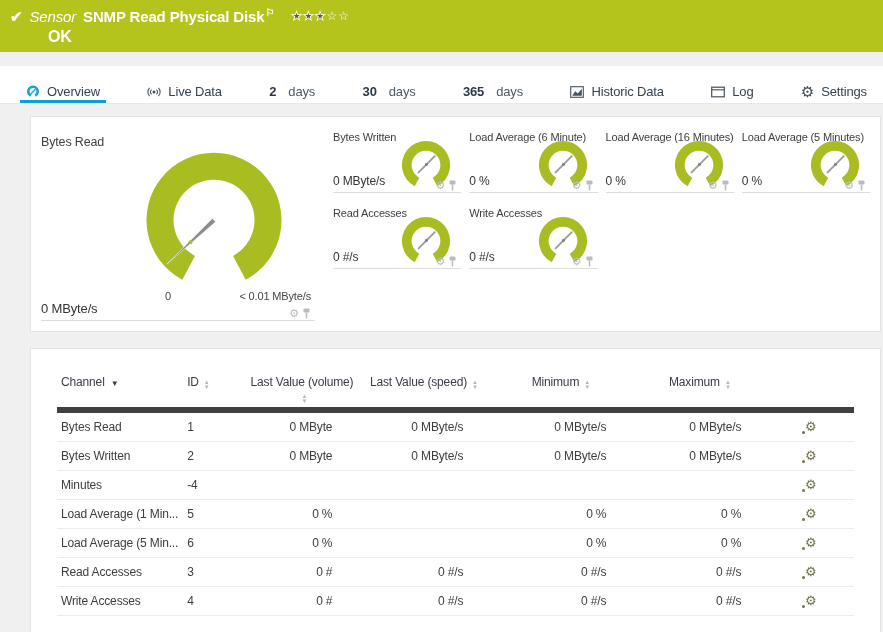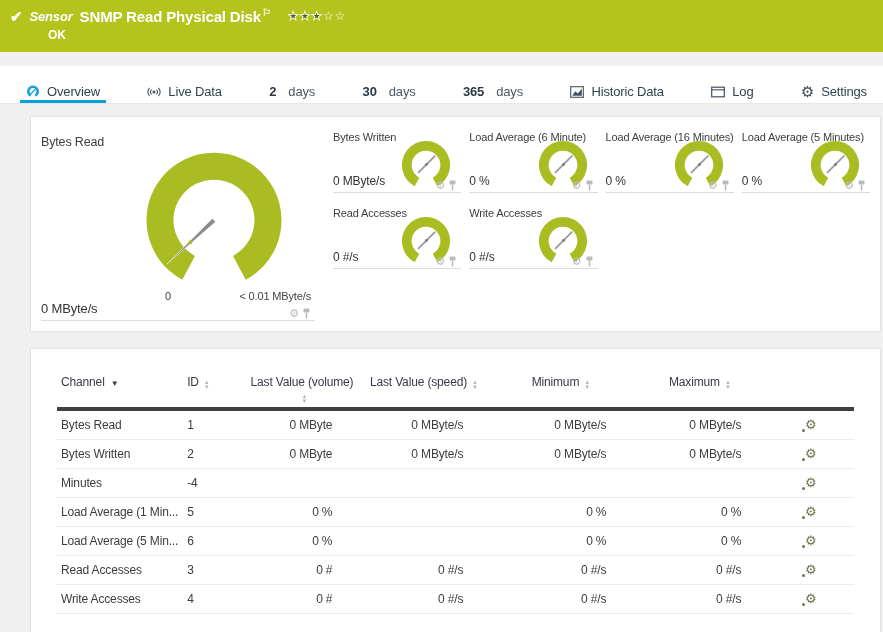--- a/index.html
+++ b/index.html
@@ -8,27 +8,27 @@
     font-family:"Liberation Sans", sans-serif;
     background:#f0f0f0;
     color:#3c3c3c;
     letter-spacing:-0.15px;
   }
 
   
   .topbar { height:52px; background:#b5c41d; color:#fff; padding:7px 10px 0 10px; }
   .topbar-line1 { display:flex; align-items:center; gap:7px; }
   .check-glyph { font-size:15px; font-weight:bold; line-height:1; }
-  .sensor-kind { font-style:italic; font-size:13px; font-weight:bold; }
+  .sensor-kind { font-style:italic; font-size:15px; font-weight:normal; }
   .sensor-title { font-size:15px; font-weight:bold; }
   .flag-glyph { font-size:10px; vertical-align:6px; margin-left:1px; }
   .stars { margin-left:10px; font-size:12px; letter-spacing:1px; }
   .stars .on { color:#57610e; -webkit-text-stroke:0.8px #fff; }
   .stars .off { color:#fff; }
-  .status-ok { margin-left:38px; font-size:12px; font-weight:bold; margin-top:3px; }
+  .status-ok { margin-left:38px; font-size:16px; font-weight:bold; margin-top:3px; }
 
   
   .tabbar {
     margin-top:14px; height:38px; background:#fff;
     display:flex; justify-content:space-between; align-items:stretch;
     padding:17px 10px 0 20px; border-bottom:1px solid #e8e8e8;
   }
   .tab { display:flex; align-items:center; gap:7px; font-size:13px; color:#33424f;
          border-bottom:3px solid transparent; padding:0 6px; cursor:pointer; white-space:nowrap; }
   .tab.active { border-bottom-color:#0ba0d8; }
@@ -60,21 +60,21 @@
                 grid-auto-rows:64px; gap:12px 8px; align-content:start; }
   .small-cell { position:relative; border-bottom:1px solid #dcdcdc; }
   .s-label { position:absolute; top:2px; left:0; font-size:11px; color:#3d3d3d; white-space:nowrap; z-index:2; }
   .small-gauge { position:absolute; right:8px; top:11px; }
   .s-value { position:absolute; bottom:4px; left:0; font-size:12px; color:#333; }
 
   
   .table-panel { margin-top:16px; height:286px; padding:6px 26px 0 26px; overflow:hidden; }
   table { width:100%; border-collapse:collapse; font-size:12px; }
   thead th { font-weight:normal; color:#3a3a48; padding:20px 4px 4px 4px;
-             border-bottom:4px solid #404040; vertical-align:top; cursor:pointer;margin-left:48px; }
+             border-bottom:6px solid #404040; vertical-align:top; cursor:pointer;margin-left:48px; }
   th.c-channel { text-align:left; width:122px; }
   th.c-id { text-align:left; width:62px; }
   th.c-vol { width:112px; text-align:center; }
   th.c-spd { width:130px; text-align:center; }
   th.c-min { width:142px; text-align:center; }
   th.c-max { width:134px; text-align:center; }
   th.c-set { width:86px; }
   tbody td { padding:7px 4px; border-bottom:1px solid #ececec; color:#3c3c3c; }
   td.v { text-align:right; padding-right:26px; }
   td.set { text-align:center; }

